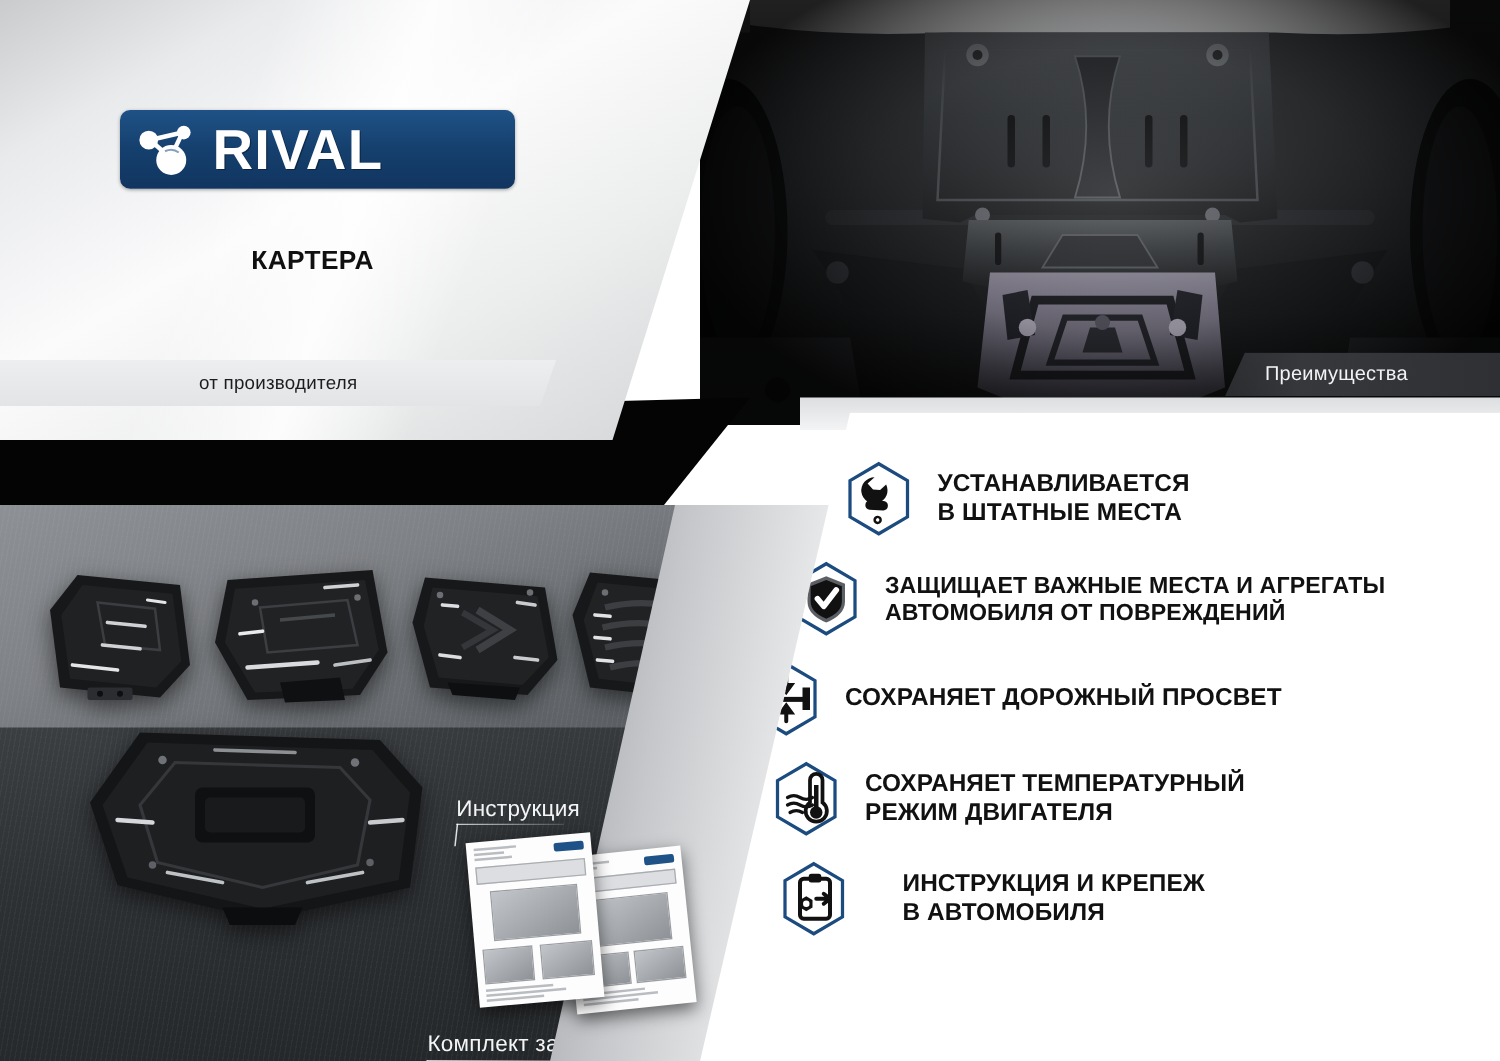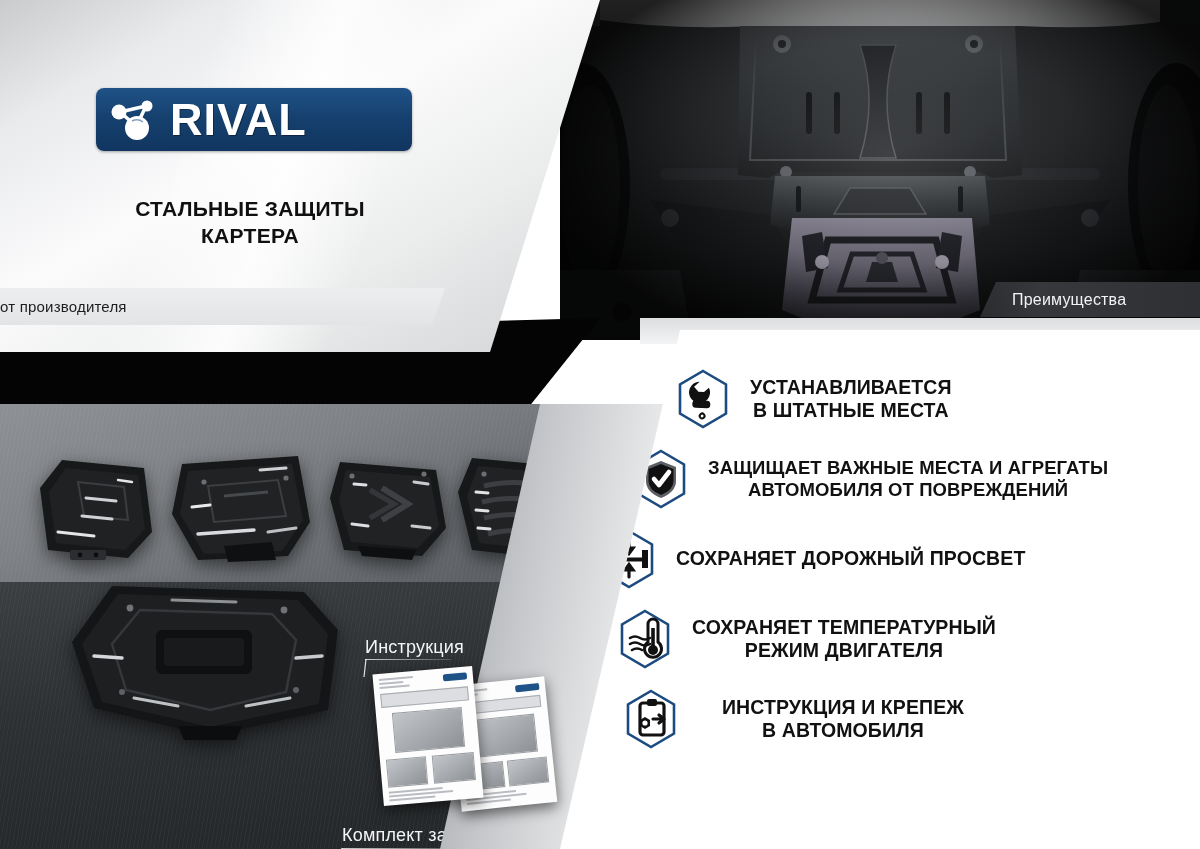--- a/index.html
+++ b/index.html
@@ -41,21 +41,21 @@
   }
   .brand-title{
     position:absolute;left:0;top:196px;width:500px;text-align:center;
     font-size:21px;font-weight:bold;color:#101010;line-height:1.28;
     letter-spacing:.3px;
   }
   .brand-strip{
     position:absolute;left:0;top:288px;width:445px;height:37px;
     background:linear-gradient(180deg,#eceef0 0%,#e2e4e6 100%);
     clip-path:polygon(0 0, 445px 0, 432px 37px, 0 37px);
-    display:flex;align-items:center;justify-content:flex-start;
+    display:flex;align-items:center;justify-content:center;
   }
   .brand-strip span{font-size:15px;color:#1d1d1d;letter-spacing:.2px;}
 
   
   .hero{
     position:absolute;left:560px;top:0;width:640px;height:340px;
     overflow:hidden;
     background:#0b0b0c;
   }
   .hero-bg{position:absolute;inset:0;}
@@ -120,21 +120,20 @@
     position:absolute;left:440px;top:404px;width:360px;height:445px;
     background:linear-gradient(100deg,#9c9fa3 0%,#c5c7ca 26%,#e8e9ea 52%,#f7f8f8 74%,#fdfdfd 100%);
     clip-path:polygon(100px 0, 360px 0, 260px 445px, 0 445px);
   }
 
   
   .benefits{
     position:absolute;left:560px;top:330px;width:640px;height:519px;
     background:#ffffff;
     clip-path:polygon(120px 0, 640px 0, 640px 519px, 0 519px);
-    text-align:center;
   }
   .benefit-list{position:absolute;left:60px;top:38px;width:580px;}
   .benefit{
     display:flex;align-items:center;margin-bottom:18px;
   }
   .hexicon{flex:0 0 auto;width:62px;height:62px;margin-right:16px;}
   .benefit-text{
     font-size:19.5px;font-weight:bold;color:#111111;line-height:1.2;
     letter-spacing:.1px;
   }
@@ -254,21 +253,20 @@
         <line x1="40" y1="10" x2="31" y2="29" stroke="#ffffff" stroke-width="3.5"></line>
         <circle cx="13" cy="16" r="7.5" fill="#ffffff"></circle>
         <circle cx="41" cy="10" r="5.5" fill="#ffffff"></circle>
         <circle cx="31" cy="32" r="12" fill="#ffffff"></circle>
         <path d="M26 25 q6 -3 11 1" stroke="#1f5287" stroke-width="1.6" fill="none" opacity=".55"></path>
       </svg>
       <div class="logo-word">RIVAL</div>
     </div>
 
     <div class="brand-title">
-      <div>СТАЛЬНЫЕ ЗАЩИТЫ</div>
       <div>КАРТЕРА</div>
     </div>
 
     <div class="brand-strip">
       <span>от производителя</span>
     </div>
   </div>
 
   <div class="product-panel">
     <div class="panel-floor"></div>

